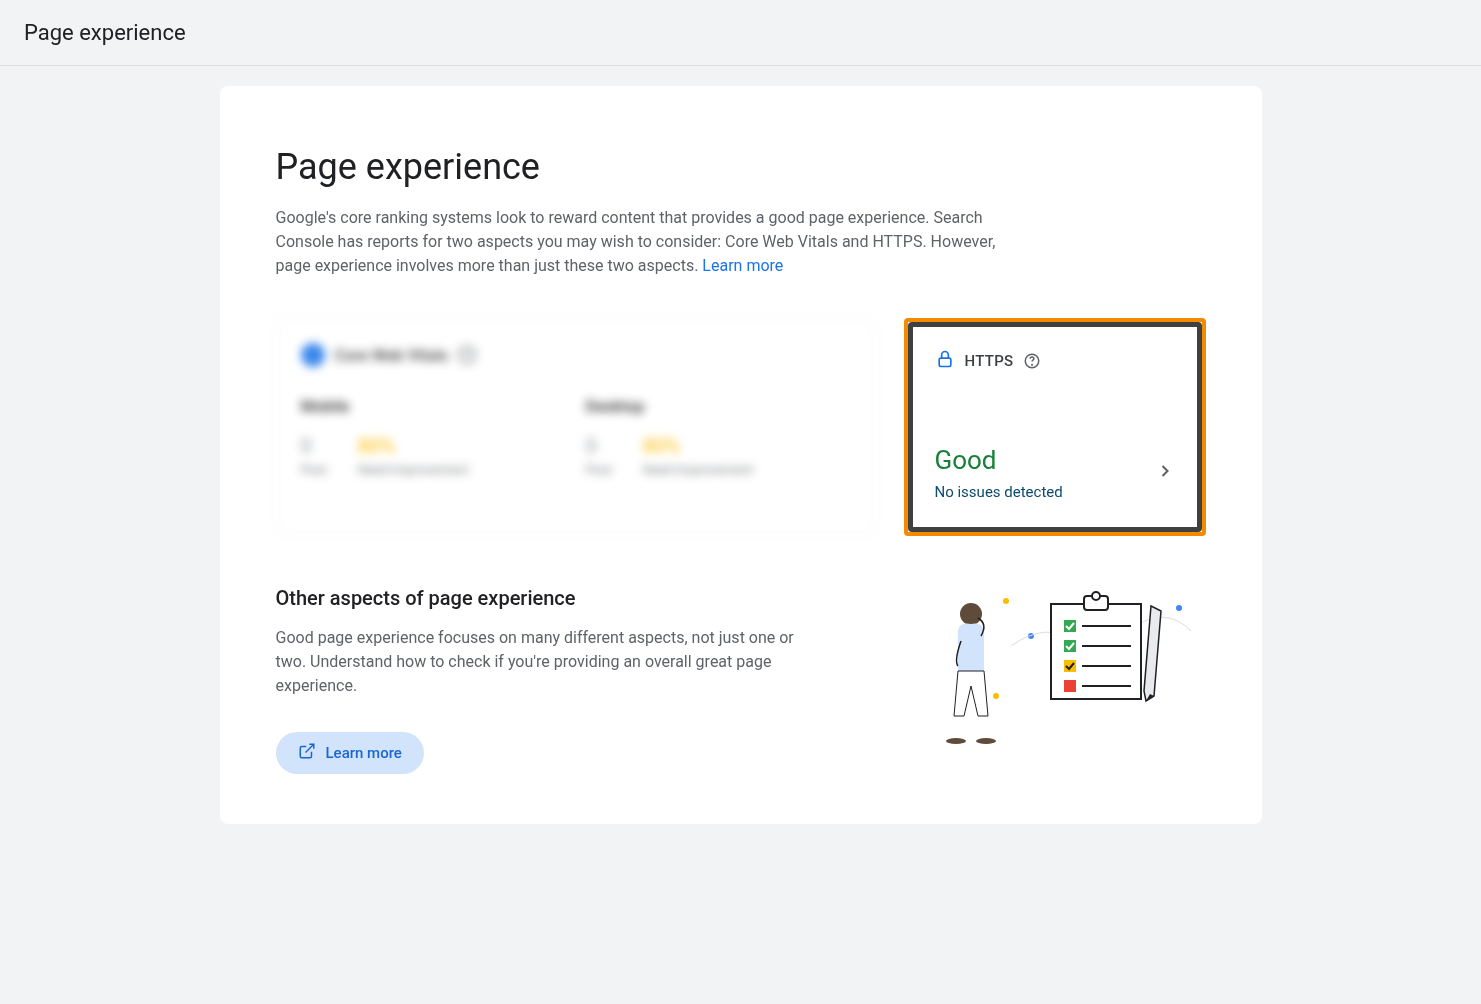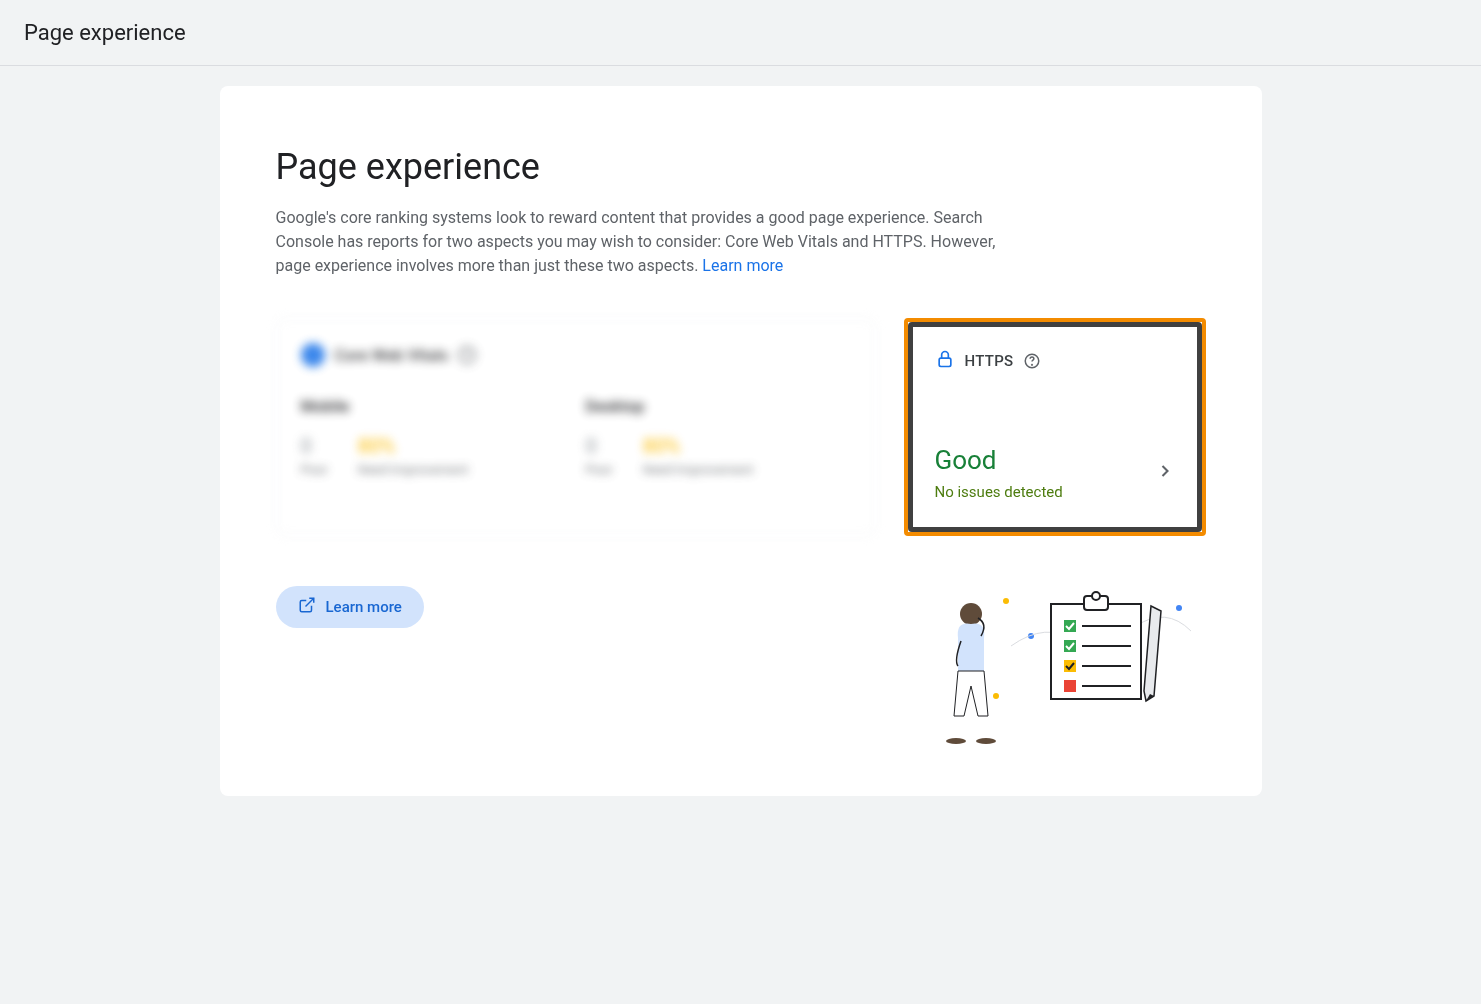--- a/index.html
+++ b/index.html
@@ -168,21 +168,21 @@
       flex-direction: column;
       gap: 8px;
     }
     .status-good {
       font-size: 26px;
       font-weight: 400;
       color: #188038;
     }
     .status-sub {
       font-size: 15px;
-      color: #4d7c0f;
+      color: #0c4a6e;
     }
     .chevron {
       color: #5f6368;
     }
     .other-section {
       display: flex;
       gap: 40px;
       align-items: flex-start;
     }
     .other-text {
@@ -299,20 +299,22 @@
               <path d="M9 6l6 6-6 6"></path>
             </svg>
           </span>
         </div>
       </div>
     </div>
   </div>
 
   <div class="other-section">
     <div class="other-text">
+      <h2 class="other-title">Other aspects of page experience</h2>
+      <p class="other-desc">Good page experience focuses on many different aspects, not just one or two. Understand how to check if you're providing an overall great page experience.</p>
       <button class="learn-more-btn">
         <span>
           <svg width="18" height="18" viewBox="0 0 24 24" fill="none" stroke="#1967d2" stroke-width="2">
             <path d="M18 13v6a2 2 0 0 1-2 2H5a2 2 0 0 1-2-2V8a2 2 0 0 1 2-2h6"></path>
             <path d="M15 3h6v6"></path>
             <path d="M10 14L21 3"></path>
           </svg>
         </span>
         <span>Learn more</span>
       </button>

